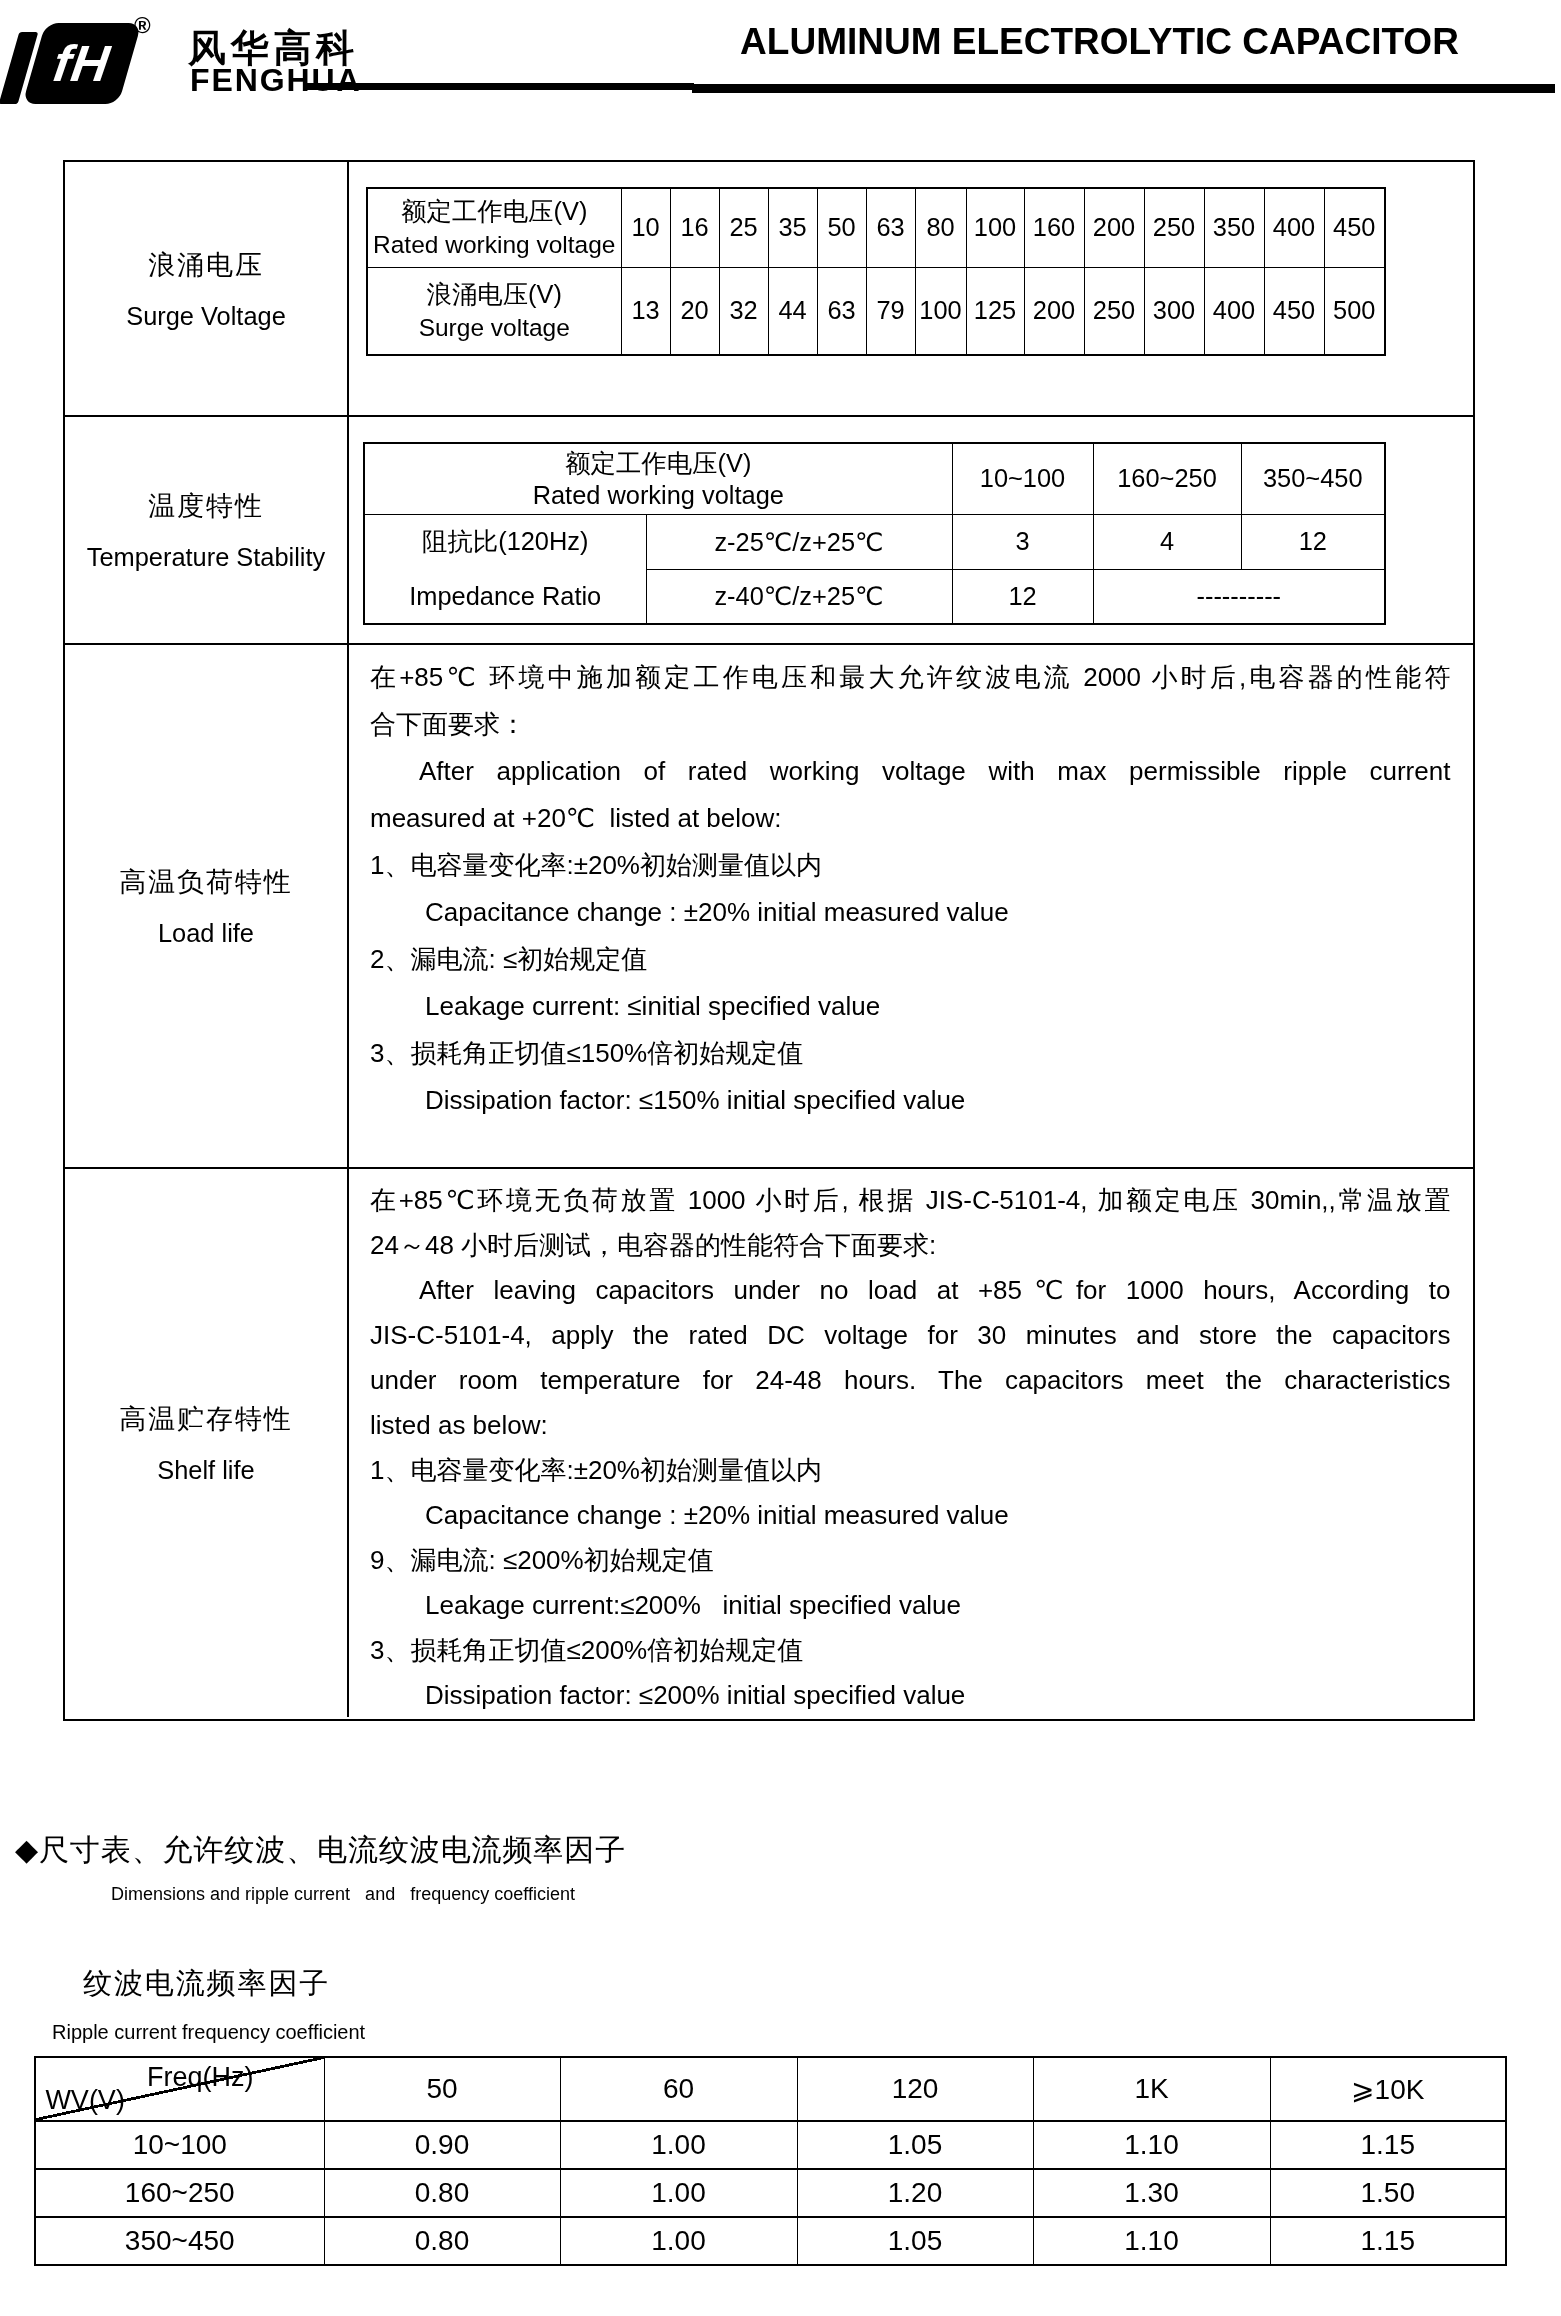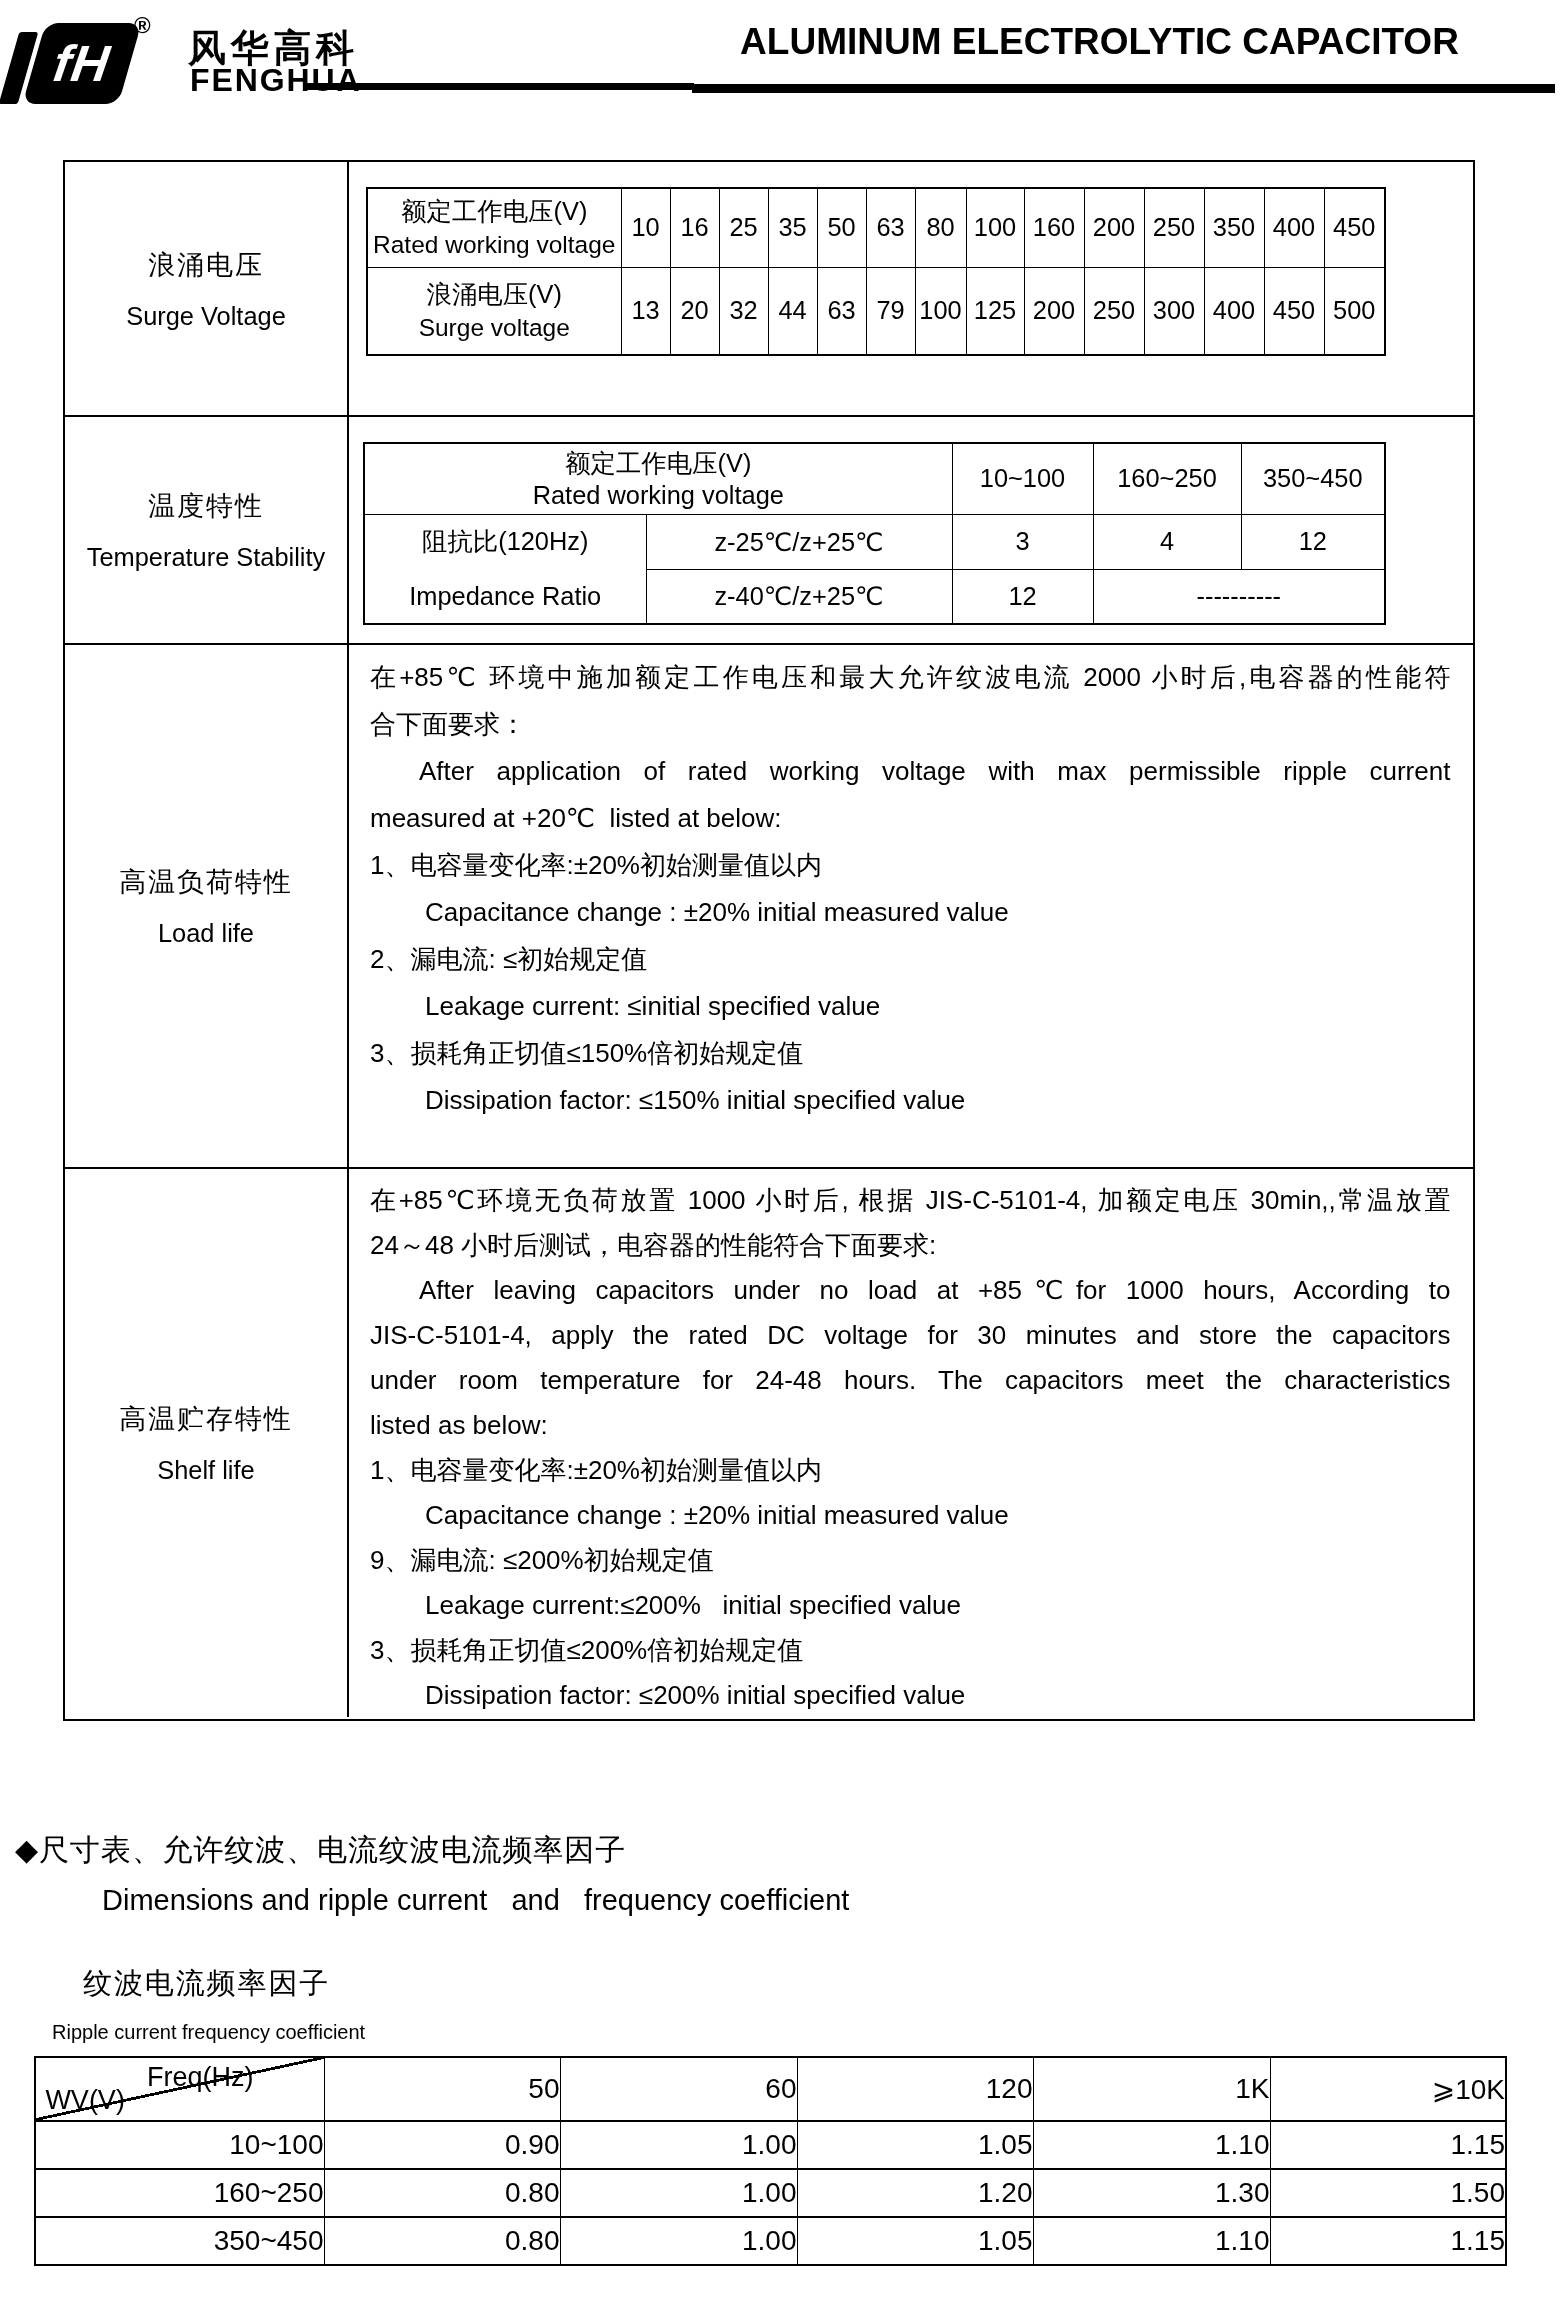--- a/index.html
+++ b/index.html
@@ -52,27 +52,27 @@
   .t-line { font-size:26px; }
   .load .t-line { line-height:47px; }
   .shelf .t-line { line-height:45px; }
   .fill { text-align:justify; text-align-last:justify; }
   .ind  { text-indent:49px; }
   .sub  { padding-left:55px; }
   .pre  { white-space:pre-wrap; }
 
   
   .h-cn { left:15px;  top:1830px; font-size:30px; letter-spacing:0.9px; }
-  .h-en { left:102px; top:1884px; font-size:29px; white-space:pre-wrap; }
+  .h-en { left:111px; top:1884px; font-size:18px; white-space:pre-wrap; }
   .s-cn { left:83px;  top:1964px; font-size:29px; letter-spacing:1.9px; }
   .s-en { left:52px;  top:2021px; font-size:20px; }
 
   .rip { position:absolute; left:34px; top:2056px; width:1473px; border-collapse:collapse; table-layout:fixed; border:2.8px solid #000; }
   .rip td { border-left:1.9px solid #000; border-right:1.9px solid #000; border-top:2.8px solid #000; border-bottom:2.8px solid #000;
-            text-align:right; vertical-align:middle; font-size:28px; padding:0; }
+            text-align:center; vertical-align:middle; font-size:28px; padding:0; }
   .rip .hrow { height:64px; } .rip .drow { height:48px; }
   .rip td.corner { position:relative; padding:0;
       background:linear-gradient(to bottom right, transparent calc(50% - 1.9px), #000 calc(50% - 1.9px), #000 calc(50% + 0.9px), transparent calc(50% + 0.9px)); }
   .rip td.corner .freq { position:absolute; top:3.8px; left:111px; font-size:27px; }
   .rip td.corner .wv   { position:absolute; bottom:3.8px; left:9.4px; font-size:27px; }
 </style>
 </head>
 <body>
 
 <div class="page">

